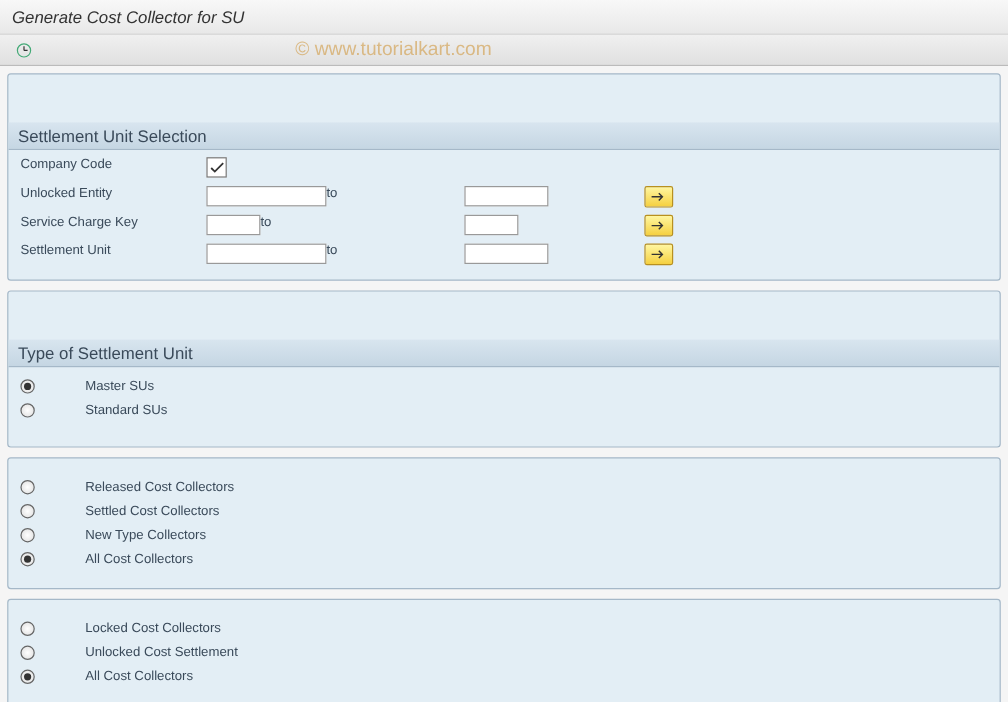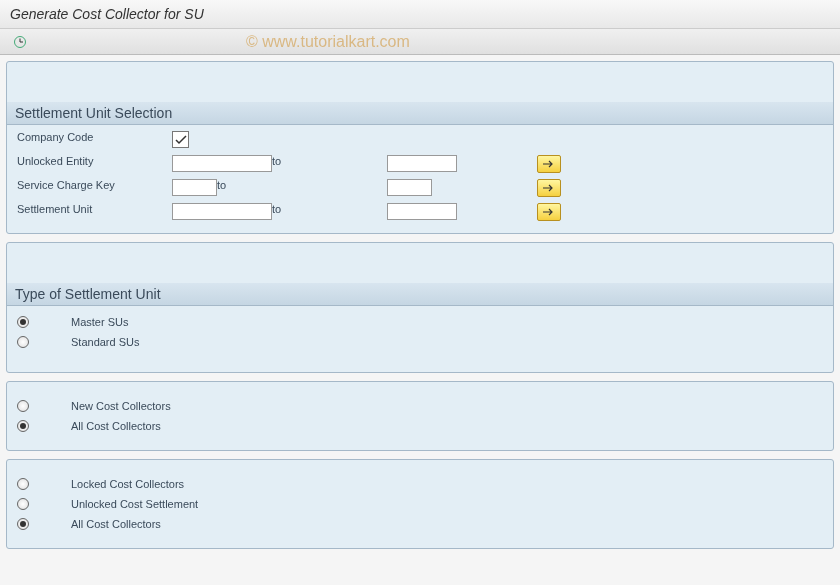--- a/index.html
+++ b/index.html
@@ -229,21 +229,29 @@
         <span class="radio"></span>
         <span class="radio-label">Standard SUs</span>
       </div>
     </div>
   </div>
 
   <div class="groupbox">
     <div class="groupbox-body" style="padding-top:14px; padding-bottom:14px;">
       <div class="radio-row">
         <span class="radio"></span>
-        <span class="radio-label">New Cost Collectors</span>
+        <span class="radio-label">Released Cost Collectors</span>
+      </div>
+      <div class="radio-row">
+        <span class="radio"></span>
+        <span class="radio-label">Settled Cost Collectors</span>
+      </div>
+      <div class="radio-row">
+        <span class="radio"></span>
+        <span class="radio-label">New Type Collectors</span>
       </div>
       <div class="radio-row">
         <span class="radio checked"></span>
         <span class="radio-label">All Cost Collectors</span>
       </div>
     </div>
   </div>
 
   <div class="groupbox">
     <div class="groupbox-body" style="padding-top:14px; padding-bottom:14px;">

